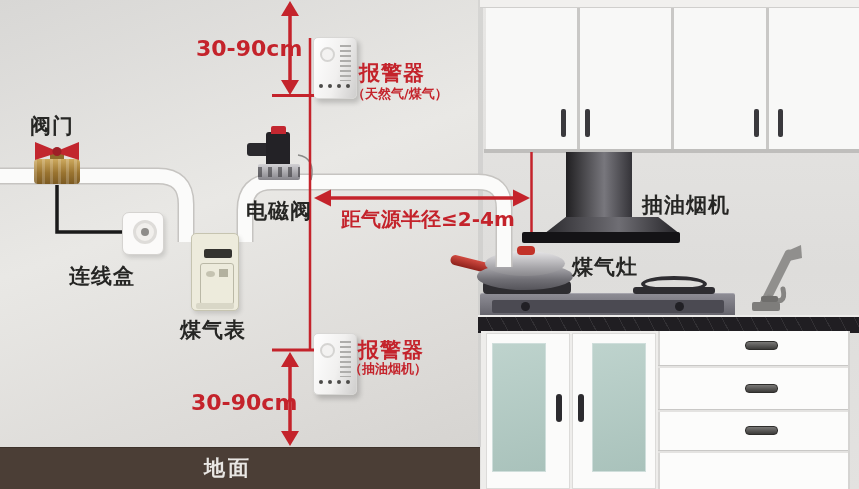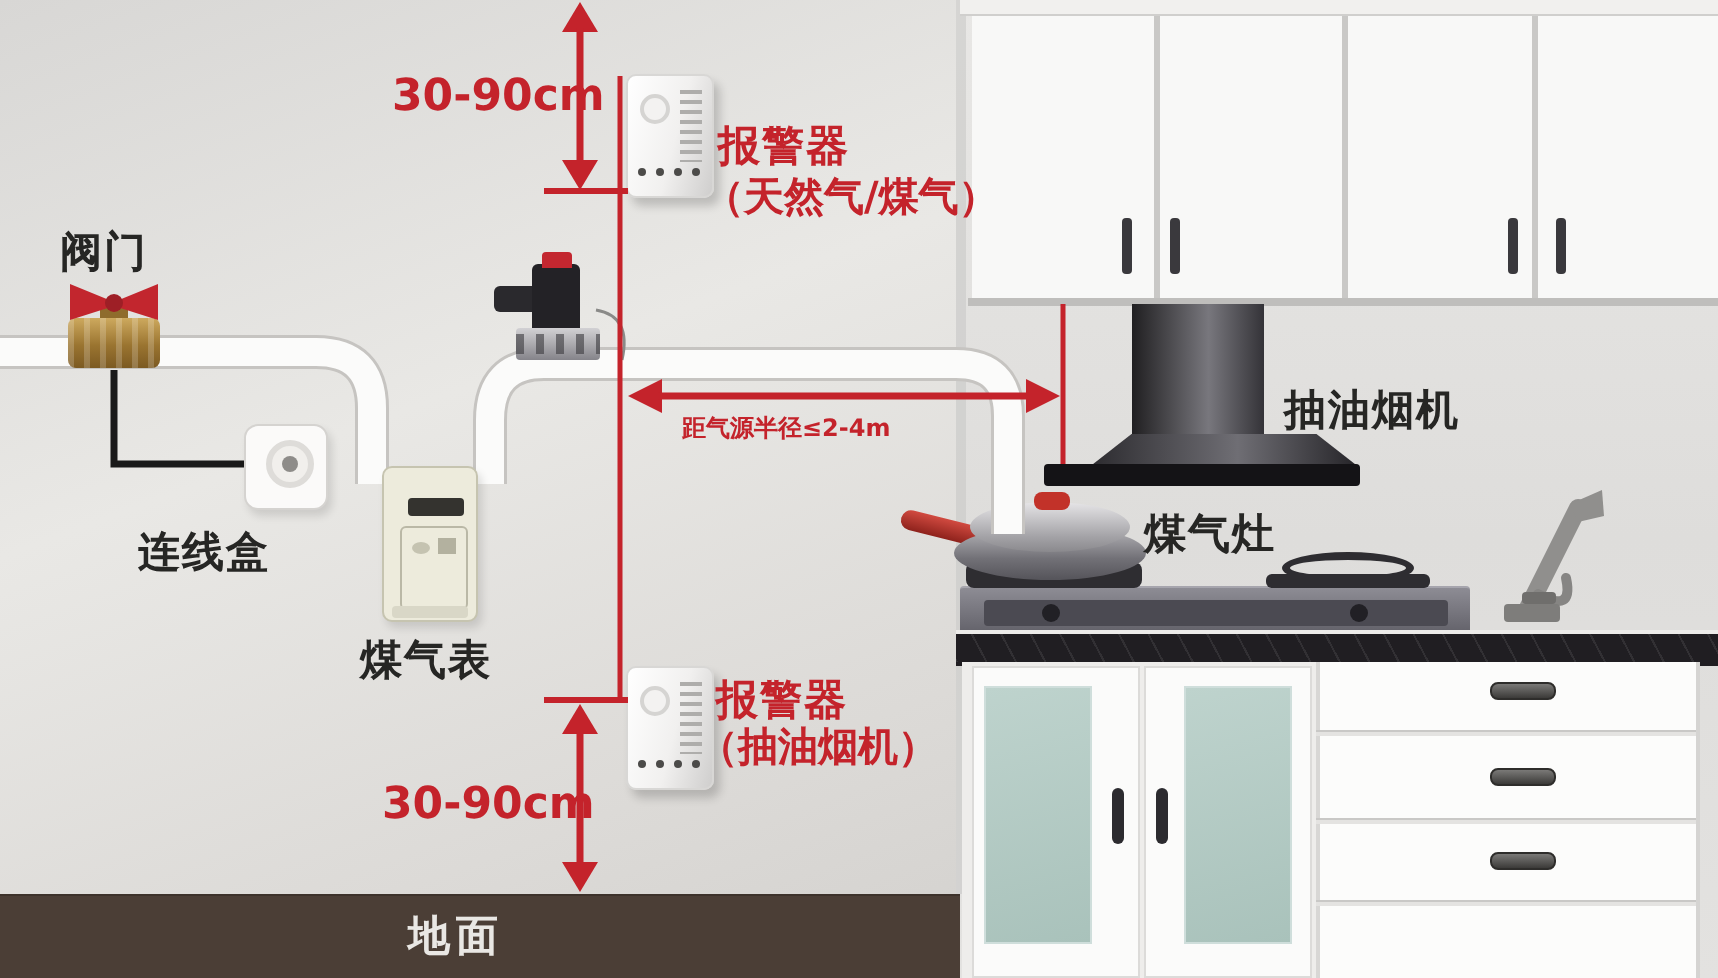--- a/index.html
+++ b/index.html
@@ -111,22 +111,22 @@
     background:repeating-linear-gradient(180deg,#aeadab 0 2px,transparent 2px 5px);}
   .alarm .speaker{position:absolute;left:6px;top:9px;width:15px;height:15px;border:2px solid #d5d4d2;
     border-radius:50%;background:#f3f2f1;box-sizing:border-box;}
   .alarm .leds{position:absolute;left:5px;top:46px;display:flex;gap:5px;}
   .alarm .leds i{width:4px;height:4px;border-radius:50%;background:#4c4b49;}
 
   
   .lbl{position:absolute;font-weight:700;color:#262624;font-size:21px;letter-spacing:1px;white-space:nowrap;}
   .lbl-red{color:#c4232b;}
   .lbl-dim{font-size:22px;letter-spacing:0;}
-  .lbl-sub{font-size:20px;letter-spacing:0;}
-  .lbl-radius{font-size:12px;letter-spacing:0;text-align:center;}
+  .lbl-sub{font-size:13px;letter-spacing:0;}
+  .lbl-radius{font-size:20px;letter-spacing:0;text-align:center;}
   .lbl-ground{color:#e9e7e4;letter-spacing:3px;}
   .watermark{position:absolute;left:696px;top:455px;font-size:19px;font-weight:800;color:#2f2f33;
     letter-spacing:0;text-shadow:1px 1px 1px rgba(255,255,255,.55),-1px -1px 1px rgba(255,255,255,.35);}
 
   svg{position:absolute;left:0;top:0;}
 </style>
 </head>
 <body>
 
 <div id="stage">
@@ -262,20 +262,21 @@
       <polygon points="314,198 331,189.5 331,206.5" stroke="none"></polygon>
       <line x1="329" y1="198" x2="516" y2="198" stroke-width="3.5"></line>
       <polygon points="530,198 513,189.5 513,206.5" stroke="none"></polygon>
       <line x1="531.5" y1="152" x2="531.5" y2="232" stroke-width="2.5"></line>
     </g>
   </svg>
 
   <div class="lbl" style="left:30px;top:112px;">阀门</div>
   <div class="lbl" style="left:69px;top:262px;">连线盒</div>
   <div class="lbl" style="left:180px;top:316px;">煤气表</div>
+  <div class="lbl" style="left:246px;top:197px;">电磁阀</div>
   <div class="lbl lbl-red lbl-dim" style="left:196px;top:36px;">30-90cm</div>
   <div class="lbl lbl-red" style="left:359px;top:59px;">报警器</div>
   <div class="lbl lbl-red lbl-sub" style="left:352px;top:85px;">（天然气/煤气）</div>
   <div class="lbl lbl-red lbl-radius" style="left:341px;top:206px;">距气源半径≤2-4m</div>
   <div class="lbl" style="left:572px;top:253px;">煤气灶</div>
   <div class="lbl" style="left:642px;top:191px;">抽油烟机</div>
   <div class="lbl lbl-red" style="left:358px;top:336px;">报警器</div>
   <div class="lbl lbl-red lbl-sub" style="left:349px;top:360px;">（抽油烟机）</div>
   <div class="lbl lbl-red lbl-dim" style="left:191px;top:390px;">30-90cm</div>
   <div class="lbl lbl-ground" style="left:204px;top:454px;">地面</div>

